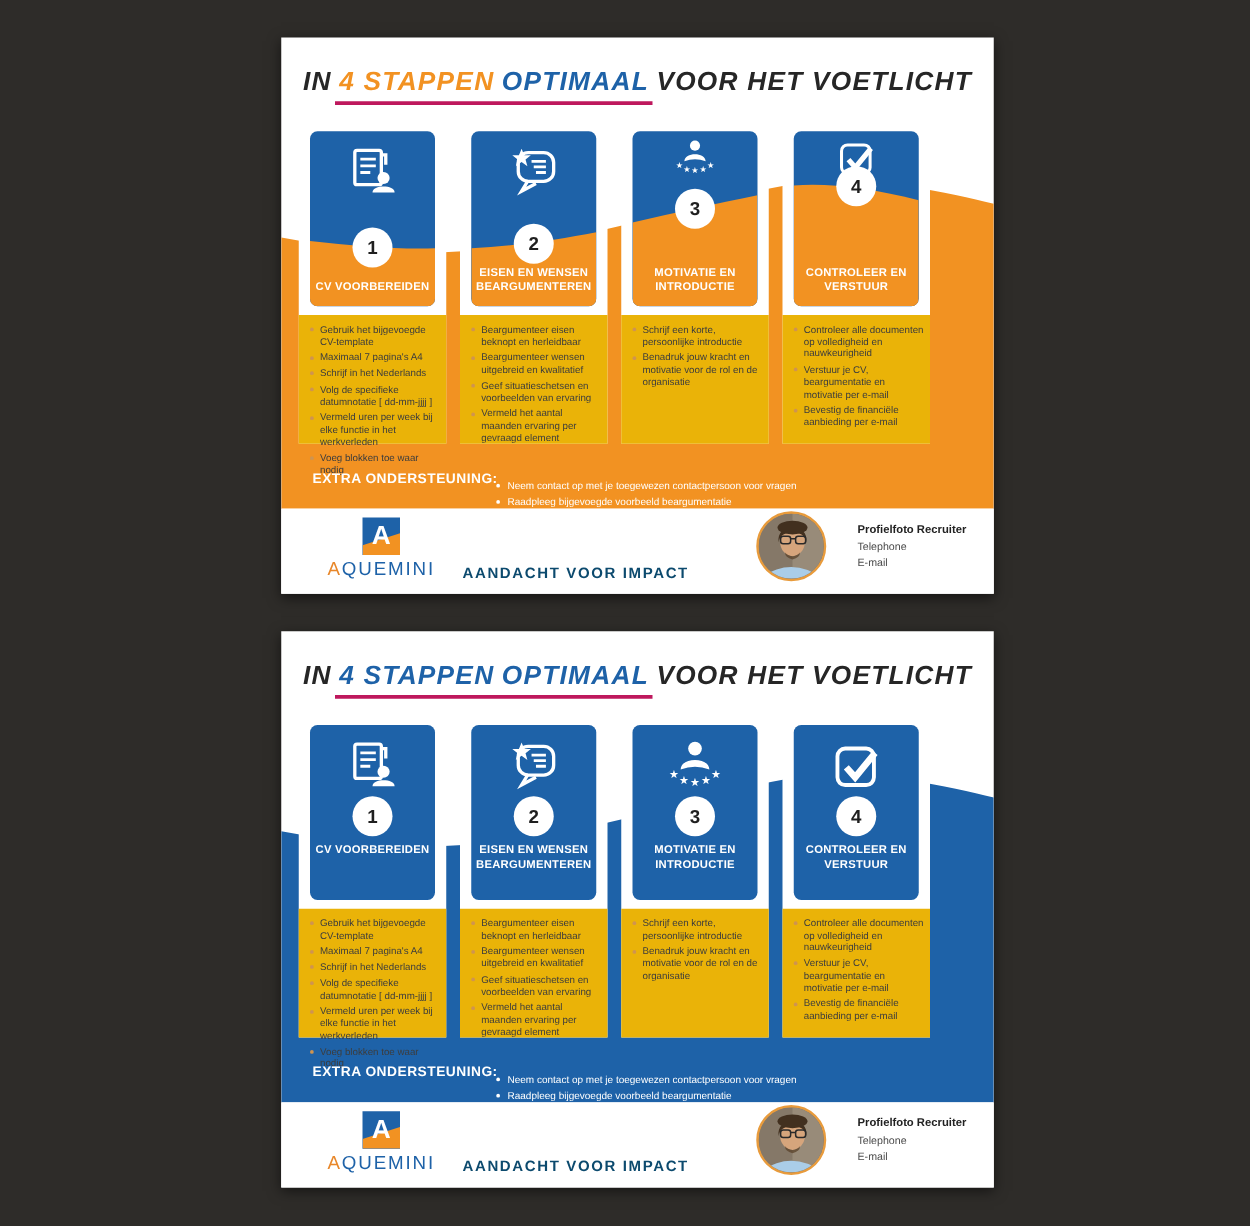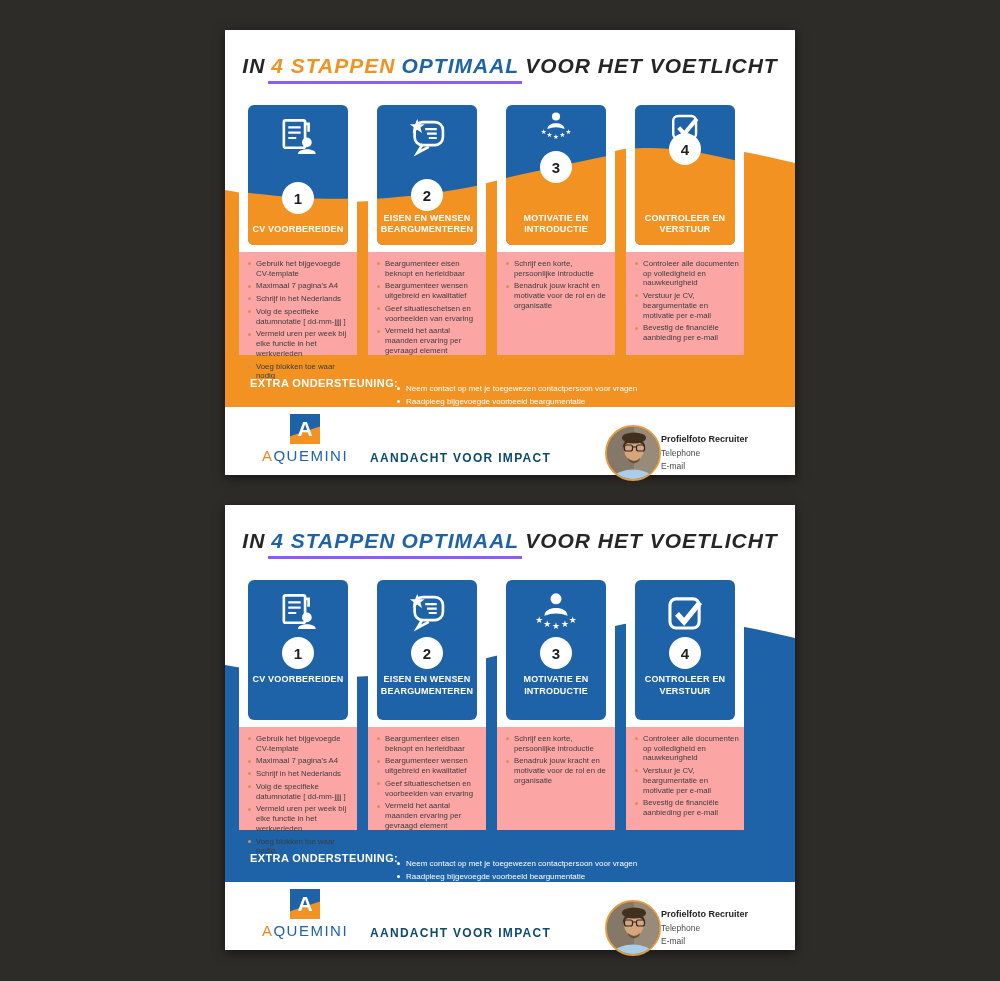--- a/index.html
+++ b/index.html
@@ -17,21 +17,21 @@
   .page--blue   { top:505px; --accent:#1E62A8; }
 
   
   .page-title {
     position:absolute; top:24px; left:0; width:100%;
     text-align:center; white-space:nowrap;
     font-size:21px; font-weight:bold; letter-spacing:1px; color:#262626;
   }
   .t-part { margin:0 3px;font-style:italic; }
   .t-underline {
-    display:inline-block; border-bottom:3px solid #8b5cf6; padding-bottom:3px;
+    display:inline-block; border-bottom:3px solid #be185d; padding-bottom:3px;
   }
   .page--orange .t-count { color:#F29222; }
   .page--orange .t-opt   { color:#1E62A8; }
   .page--blue .t-count, .page--blue .t-opt { color:#1E62A8; }
 
   
   .band {
     position:absolute; left:0; top:75px; width:570px; height:302px;
   }
   .band path { fill:var(--accent); }
@@ -71,21 +71,21 @@
   .page--orange .col:nth-child(4) .circle { top:28px; }
   .page--blue .circle { top:57px; }
 
   .step-title {
     position:absolute; left:3px; right:3px; text-align:center;
     color:#ffffff; font-weight:bold; font-size:9px; line-height:1.3; letter-spacing:.2px;
   }
   .page--orange .step-title { bottom:9px; }
   .page--blue   .step-title { top:94px; }
 
-  .panel { position:absolute; left:0; top:147px; width:118px; height:103px; background:#fca5a5;
+  .panel { position:absolute; left:0; top:147px; width:118px; height:103px; background:#eab308;
            padding:7px 5px 0 9px; box-sizing:border-box; }
   .bullets { margin:0; padding:0; list-style:none; font-size:7.8px; line-height:1.25; color:#3D3D3D; }
   .bullets li { position:relative; padding-left:8px; margin-bottom:3px; }
   .bullets li::before {
     content:""; position:absolute; left:0; top:3.2px; width:3px; height:3px;
     border-radius:50%; background:#CF9450;
   }
 
   
   .extra { position:absolute; left:0; top:333px; width:570px; height:44px; color:#ffffff; }
@@ -105,21 +105,21 @@
   .logo-mark::after { content:""; position:absolute; left:0; top:0; right:0; bottom:0;
     background:#F29222; clip-path:polygon(0 74%, 100% 42%, 100% 100%, 0 100%); }
   .logo-a { position:absolute; left:0; top:0; width:100%; height:100%; z-index:2;
     display:flex; align-items:center; justify-content:center;
     color:#ffffff; font-weight:bold; font-size:21px; }
   .brand { margin-top:3px; font-size:15px; font-weight:normal; color:#1E62A8; letter-spacing:1.5px; }
   .brand::first-letter { color:#E8872A; }
   .tagline { position:absolute; left:145px; top:44px; color:#0c4a6e; font-weight:bold;
     font-size:12px; letter-spacing:1.3px; white-space:nowrap; }
 
-  .recruiter { position:absolute; left:380px; top:18px; display:flex; gap:0; }
+  .recruiter { position:absolute; left:380px; top:2px; display:flex; gap:25px; }
   .avatar { width:52px; height:52px; border-radius:50%; border:2px solid #E89B3C;
     overflow:hidden; flex:0 0 auto; background:#8a7d6d; }
   .avatar svg { display:block; width:100%; height:100%; }
   .contact { padding-top:9px; }
   .contact-name { font-size:9px; font-weight:bold; color:#222222; }
   .contact-line { font-size:8.5px; color:#4a4a4a; margin-top:3.5px; }
 </style>
 </head>
 <body style="background: rgb(46, 44, 41);">
 

